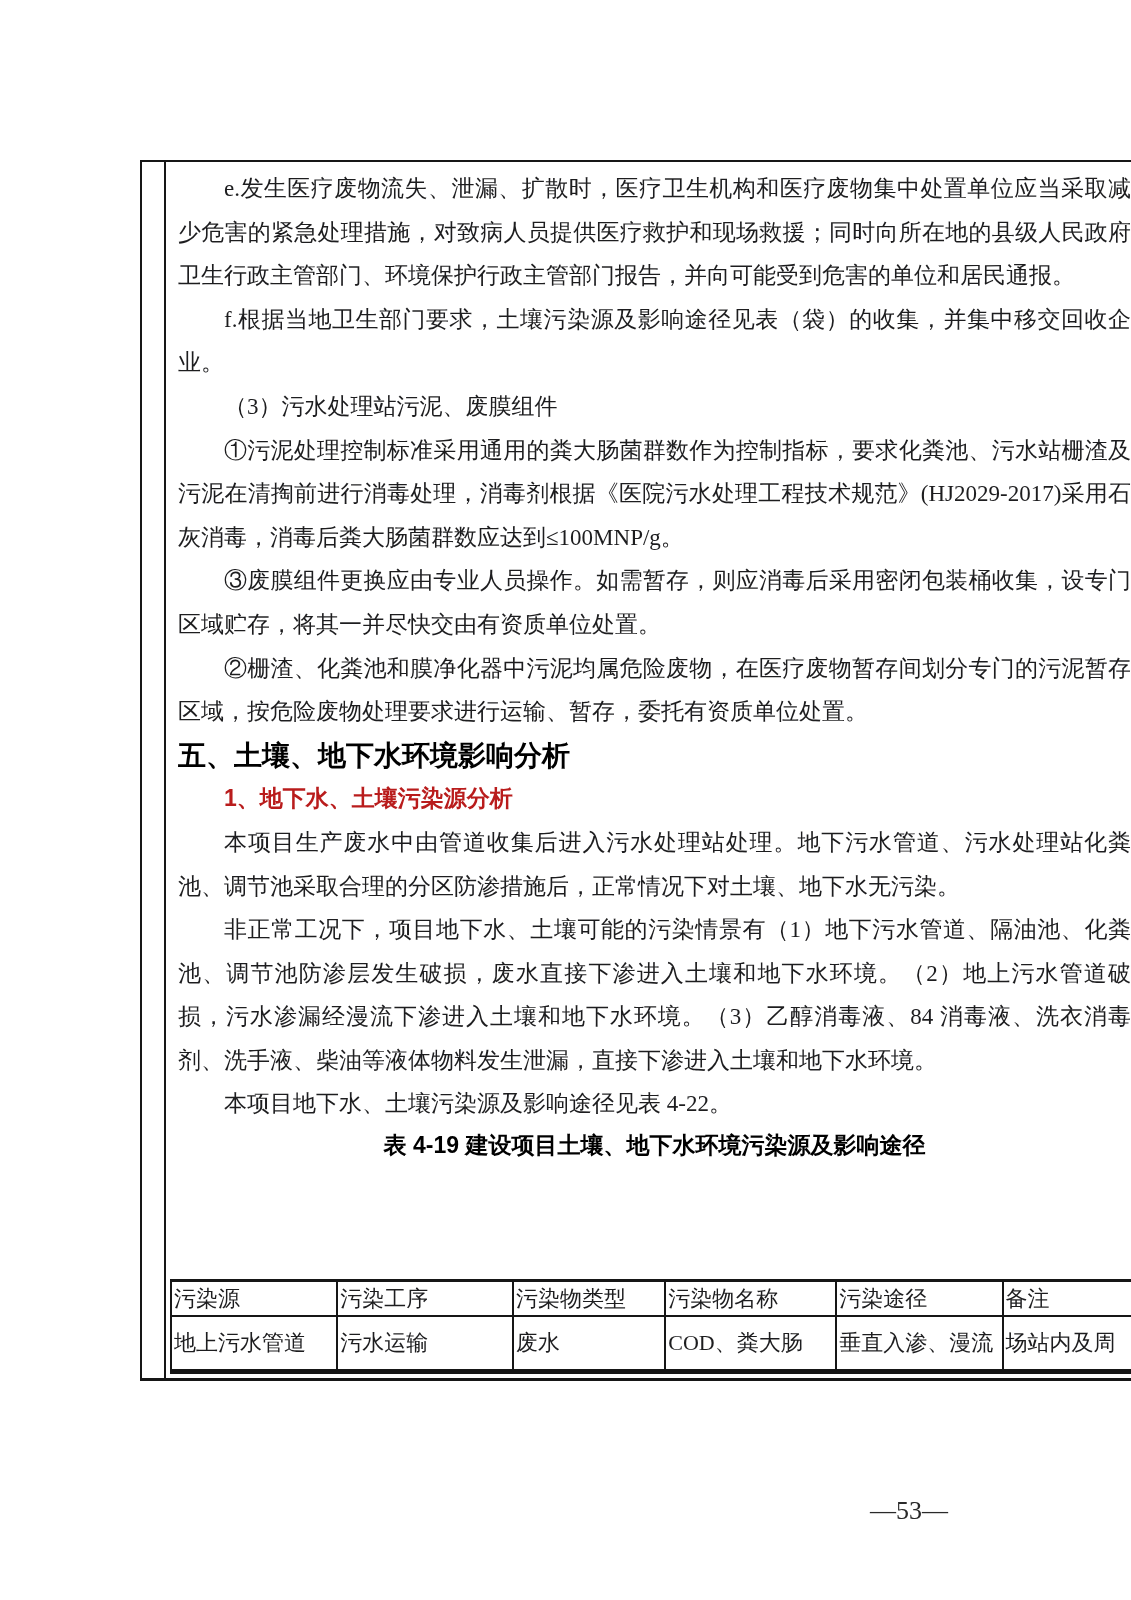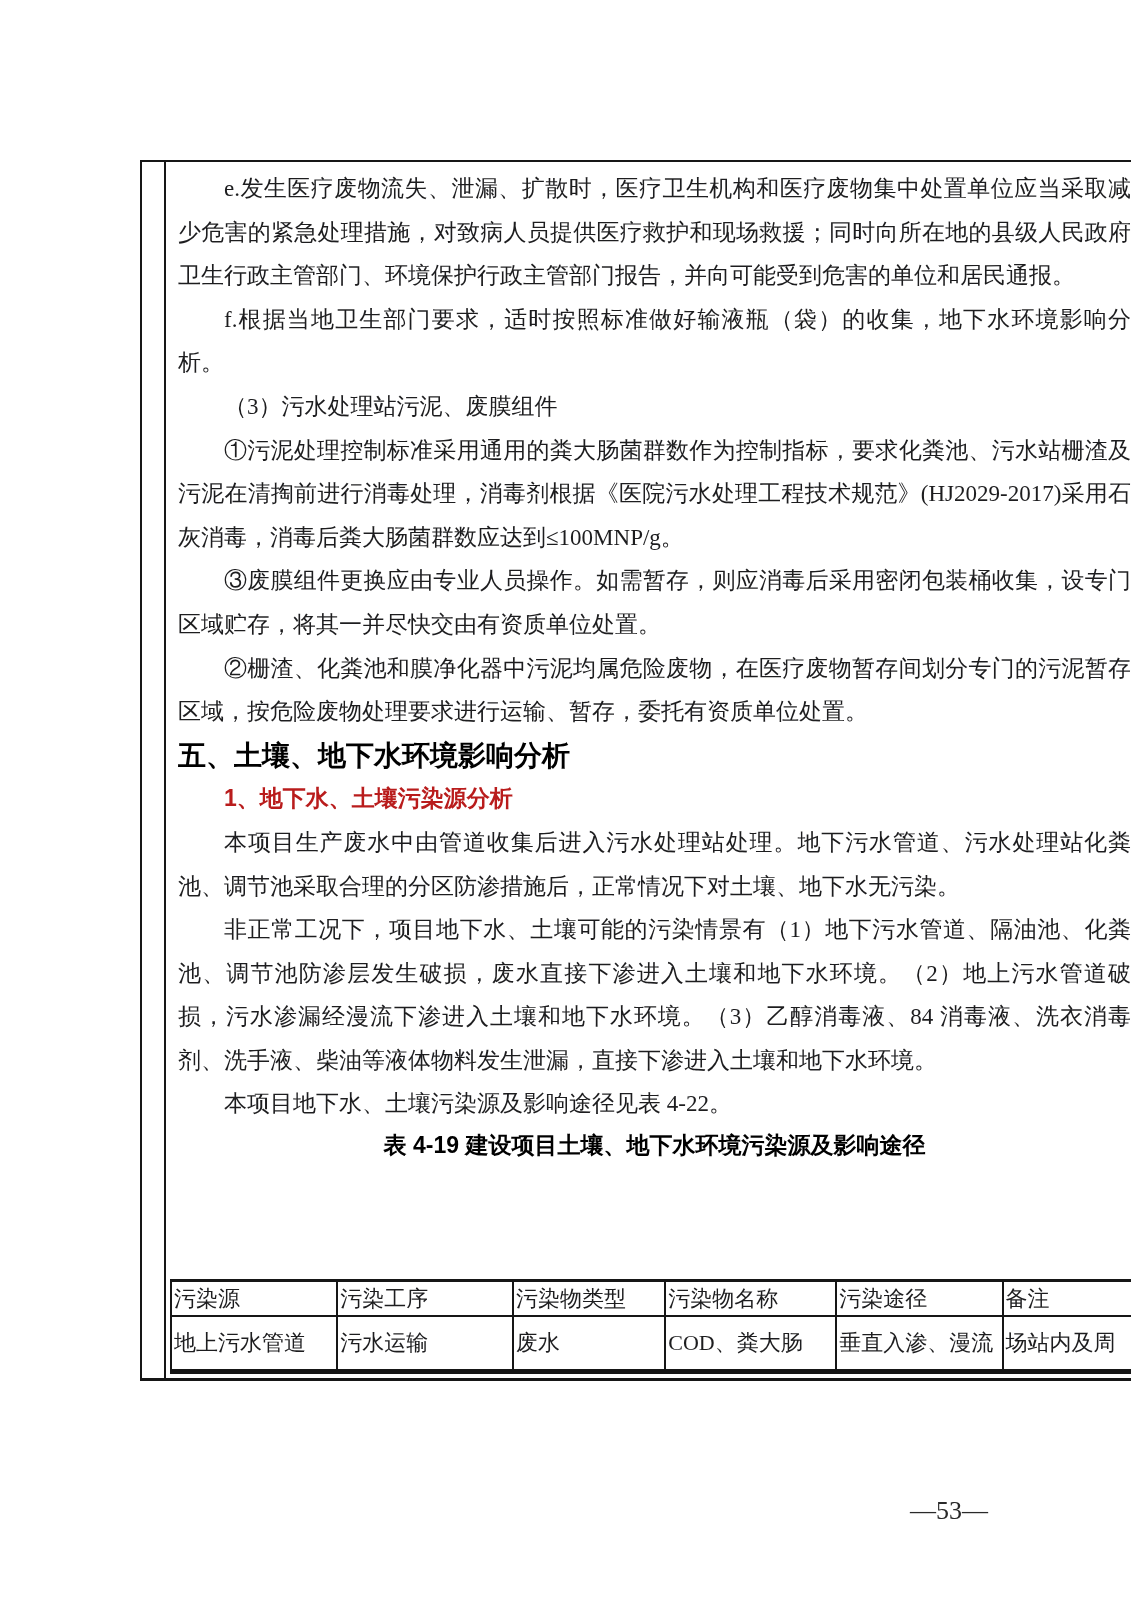--- a/index.html
+++ b/index.html
@@ -96,37 +96,37 @@
     border-bottom-width: 5px;
   }
   .col-0 { width: 17%; }
   .col-1 { width: 18%; }
   .col-2 { width: 15.5%; }
   .col-3 { width: 17.5%; }
   .col-4 { width: 17%; }
   .col-5 { width: 15%; }
   .page-number {
     position: absolute;
-    left: 894px;
+    left: 854px;
     top: 1496px;
     width: 110px;
     text-align: center;
     font-size: 26px;
     color: #2a2a2a;
     letter-spacing: 0;
   }
 </style>
 </head>
 <body>
 
 <div class="frame">
   <div class="gutter"></div>
   <div class="content">
     <p>e.发生医疗废物流失、泄漏、扩散时，医疗卫生机构和医疗废物集中处置单位应当采取减少危害的紧急处理措施，对致病人员提供医疗救护和现场救援；同时向所在地的县级人民政府卫生行政主管部门、环境保护行政主管部门报告，并向可能受到危害的单位和居民通报。</p>
-    <p>f.根据当地卫生部门要求，适时按照标准做好输液瓶（袋）的收集，地下水环境影响分析。</p>
+    <p>f.根据当地卫生部门要求，土壤污染源及影响途径见表（袋）的收集，并集中移交回收企业。</p>
     <p>（3）污水处理站污泥、废膜组件</p>
     <p>①污泥处理控制标准采用通用的粪大肠菌群数作为控制指标，要求化粪池、污水站栅渣及污泥在清掏前进行消毒处理，消毒剂根据《医院污水处理工程技术规范》(HJ2029-2017)采用石灰消毒，消毒后粪大肠菌群数应达到≤100MNP/g。</p>
     <p>③废膜组件更换应由专业人员操作。如需暂存，则应消毒后采用密闭包装桶收集，设专门区域贮存，将其一并尽快交由有资质单位处置。</p>
     <p>②栅渣、化粪池和膜净化器中污泥均属危险废物，在医疗废物暂存间划分专门的污泥暂存区域，按危险废物处理要求进行运输、暂存，委托有资质单位处置。</p>
     <p class="section-heading">五、土壤、地下水环境影响分析</p>
     <p class="sub-heading">1、地下水、土壤污染源分析</p>
     <p>本项目生产废水中由管道收集后进入污水处理站处理。地下污水管道、污水处理站化粪池、调节池采取合理的分区防渗措施后，正常情况下对土壤、地下水无污染。</p>
     <p>非正常工况下，项目地下水、土壤可能的污染情景有（1）地下污水管道、隔油池、化粪池、调节池防渗层发生破损，废水直接下渗进入土壤和地下水环境。（2）地上污水管道破损，污水渗漏经漫流下渗进入土壤和地下水环境。（3）乙醇消毒液、84 消毒液、洗衣消毒剂、洗手液、柴油等液体物料发生泄漏，直接下渗进入土壤和地下水环境。</p>
     <p>本项目地下水、土壤污染源及影响途径见表 4-22。</p>
 

